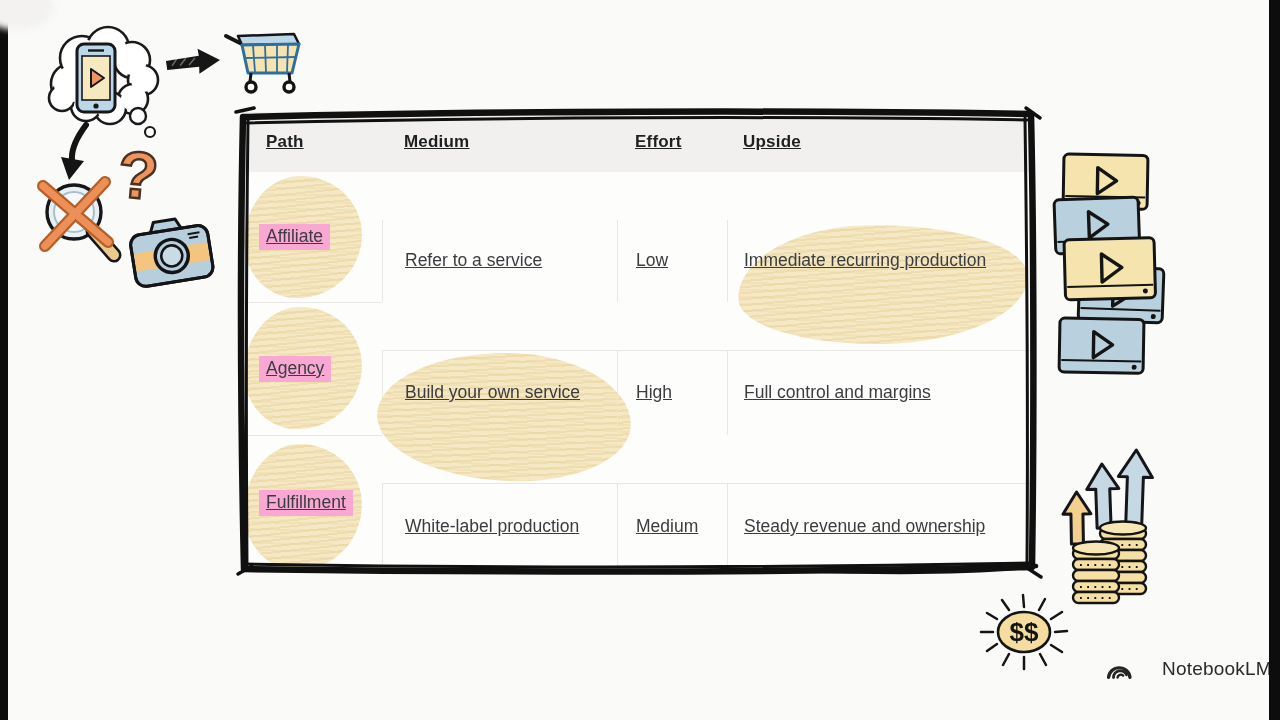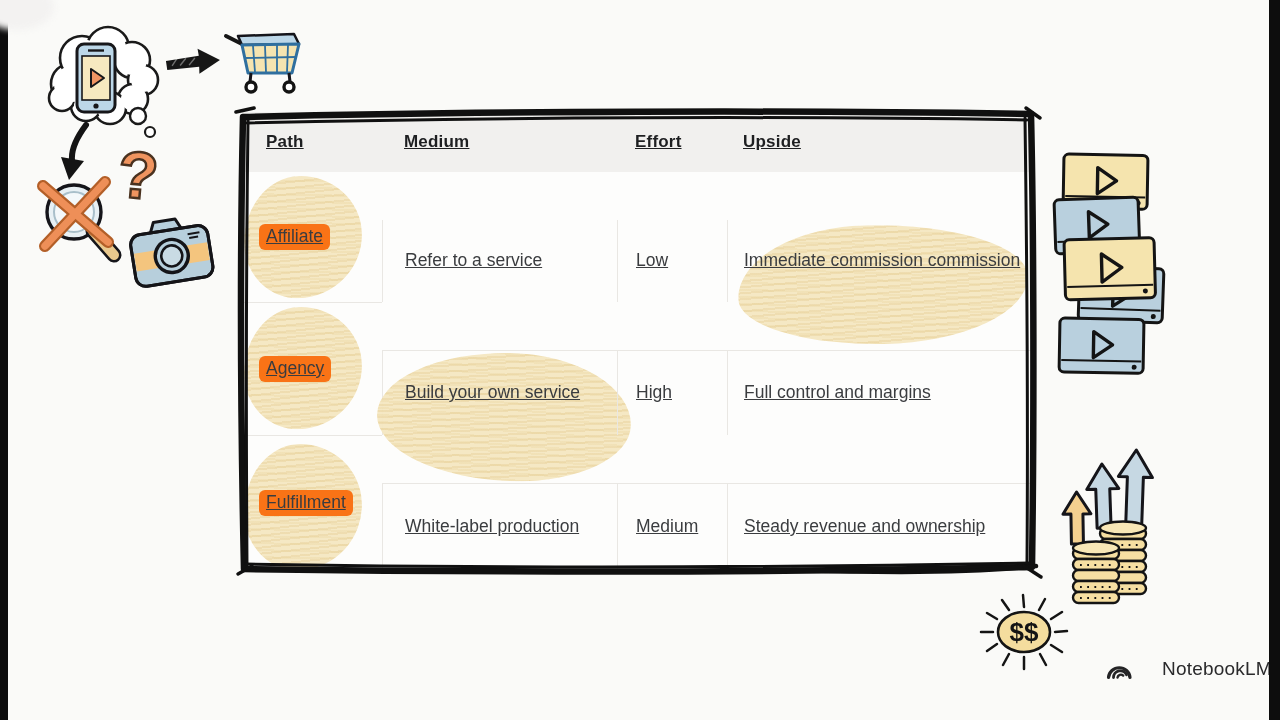--- a/index.html
+++ b/index.html
@@ -21,21 +21,21 @@
   .tbl{position:absolute;left:8px;top:8px;right:8px;bottom:8px;display:grid;
        grid-template-columns:140px 235px 110px 1fr;
        grid-template-rows:60px 130px 133px 1fr;}
   .frame{position:absolute;left:-8px;top:-8px;pointer-events:none;}
   .cell{display:flex;align-items:center;position:relative;font-size:17.5px;color:#3a3c3f;text-decoration:underline;}
   .hdr{font-weight:700;font-size:17px;color:#1e1f21;letter-spacing:.2px;}
   .c1{padding-left:24px;} .c2{padding-left:22px;} .c3{padding-left:18px;} .c4{padding-left:16px;}
   .body.c2,.body.c3,.body.c4{border-left:1.5px solid #e9e7e3;margin-top:48px;}
   .rline{border-top:1.5px solid #e9e7e3;}
   .cell span{position:relative;z-index:1;line-height:1.25;}
-  .hl{background:#f97316;border-radius:6px;padding:2px 7px;margin-left:-7px;}
+  .hl{background:#f9a8d4;border-radius:0;padding:2px 7px;margin-left:-7px;}
   .scribble{
     position:absolute;z-index:0;
     background:
       repeating-linear-gradient(-4deg, rgba(231,206,146,.45) 0 2px, rgba(0,0,0,0) 2px 6px),
       repeating-linear-gradient(3deg, rgba(236,215,160,.4) 0 2px, rgba(0,0,0,0) 2px 7px),
       #f5e7c2;
     border-radius:48% 52% 55% 45% / 55% 48% 52% 45%;
     opacity:.95;
   }
   .s-path{left:2px;top:4px;width:118px;height:122px;transform:rotate(-2deg);}
@@ -181,21 +181,21 @@
         <span class="hl">Affiliate</span>
       </div>
       <div class="cell body c2">
           <span>Refer to a service</span>
         </div>
       <div class="cell body c3">
           <span>Low</span>
         </div>
       <div class="cell body c4">
         <div class="scribble s-upside1"></div>
-        <span>Immediate commission commission</span>
+        <span>Immediate recurring production</span>
       </div>
 
       <div class="cell body c1 rline">
         <div class="scribble s-path"></div>
         <span class="hl">Agency</span>
       </div>
       <div class="cell body c2 rline">
         <div class="scribble s-model2"></div>
         <span>Build your own service</span>
       </div>

